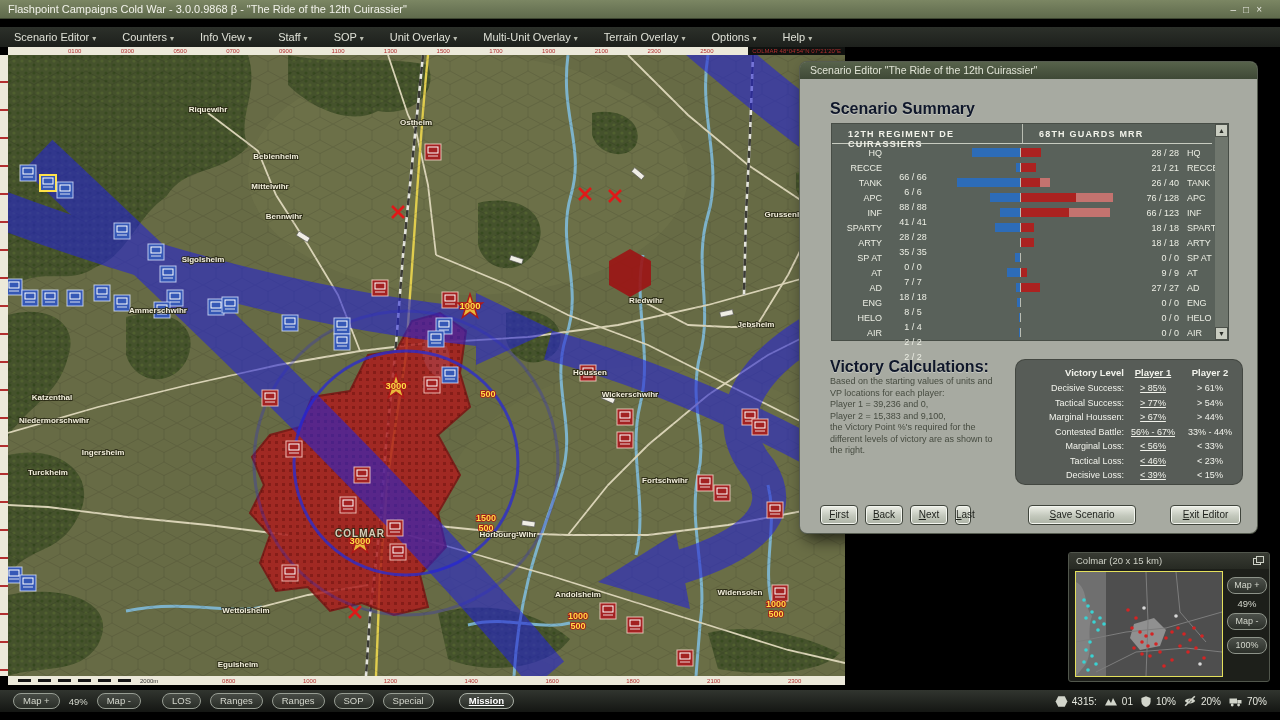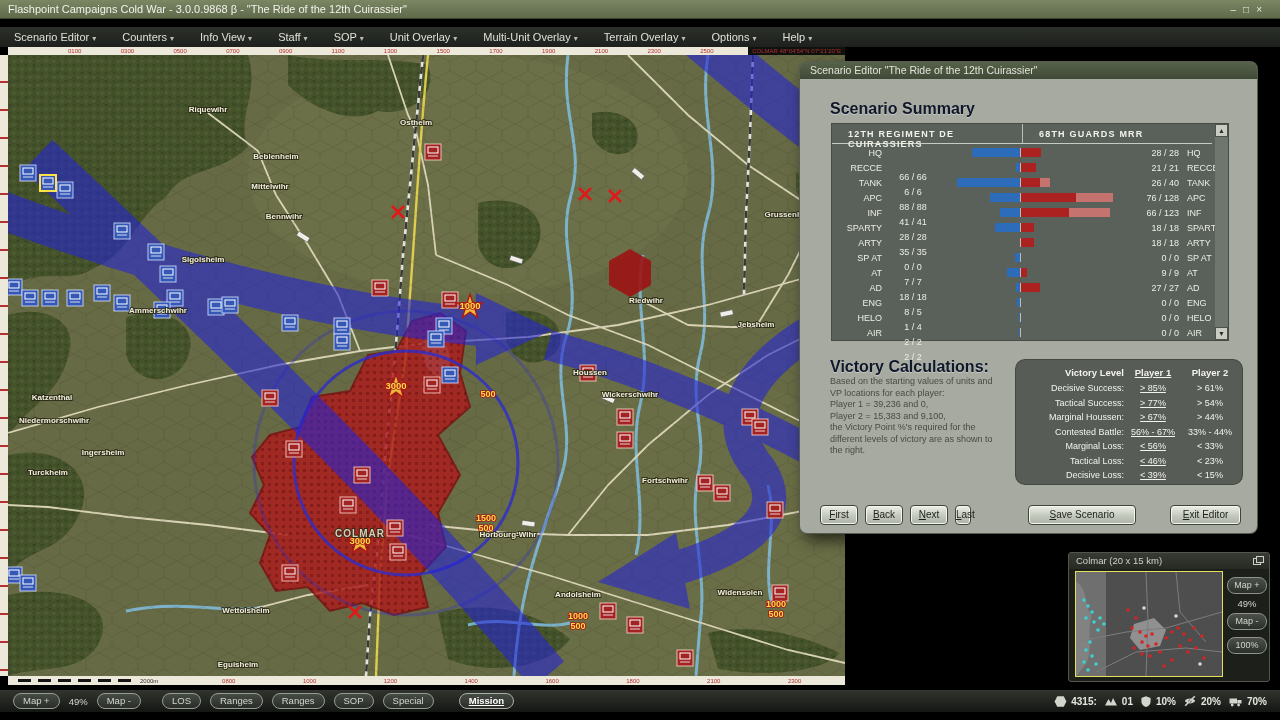--- a/index.html
+++ b/index.html
@@ -96,21 +96,21 @@
   #mm-zoom-label{position:absolute;left:158px;width:40px;text-align:center;color:#d3d6cc;font-size:9.5px;}
 
   
   #toolbar{left:0;top:690px;width:1280px;height:22px;background:linear-gradient(#31352f,#141613);
     display:flex;align-items:center;padding:0 13px;box-sizing:border-box;z-index:30;}
   .tb-btn{height:16px;border:1px solid #979d93;border-radius:8px;background:linear-gradient(#474b45,#2a2e28);
     color:#d3d6cc;font-size:9.5px;line-height:14px;text-align:center;padding:0 9px;margin-right:9px;
     box-sizing:border-box;font-family:inherit;}
   .tb-btn.mission{color:#ffffff;font-weight:bold;border-color:#aab0a6;margin-left:16px;text-decoration:underline;}
   #tb-zoom{color:#d3d6cc;font-size:9.5px;margin-right:9px;}
-  #status{margin-left:auto;display:flex;align-items:center;gap:7px;color:#e5e7de;font-size:10px;font-weight:bold;}
+  #status{margin-left:auto;display:flex;align-items:center;gap:7px;color:#e5e7de;font-size:10px;font-weight:normal;}
   #status svg{display:block;}
   .sticon{display:flex;align-items:center;gap:4px;}
 </style>
 </head>
 <body>
 
 <div class="abs" id="titlebar">
   <span>Flashpoint Campaigns Cold War - 3.0.0.9868 β - "The Ride of the 12th Cuirassier"</span>
   <span id="win-controls">
       <span>–</span>

